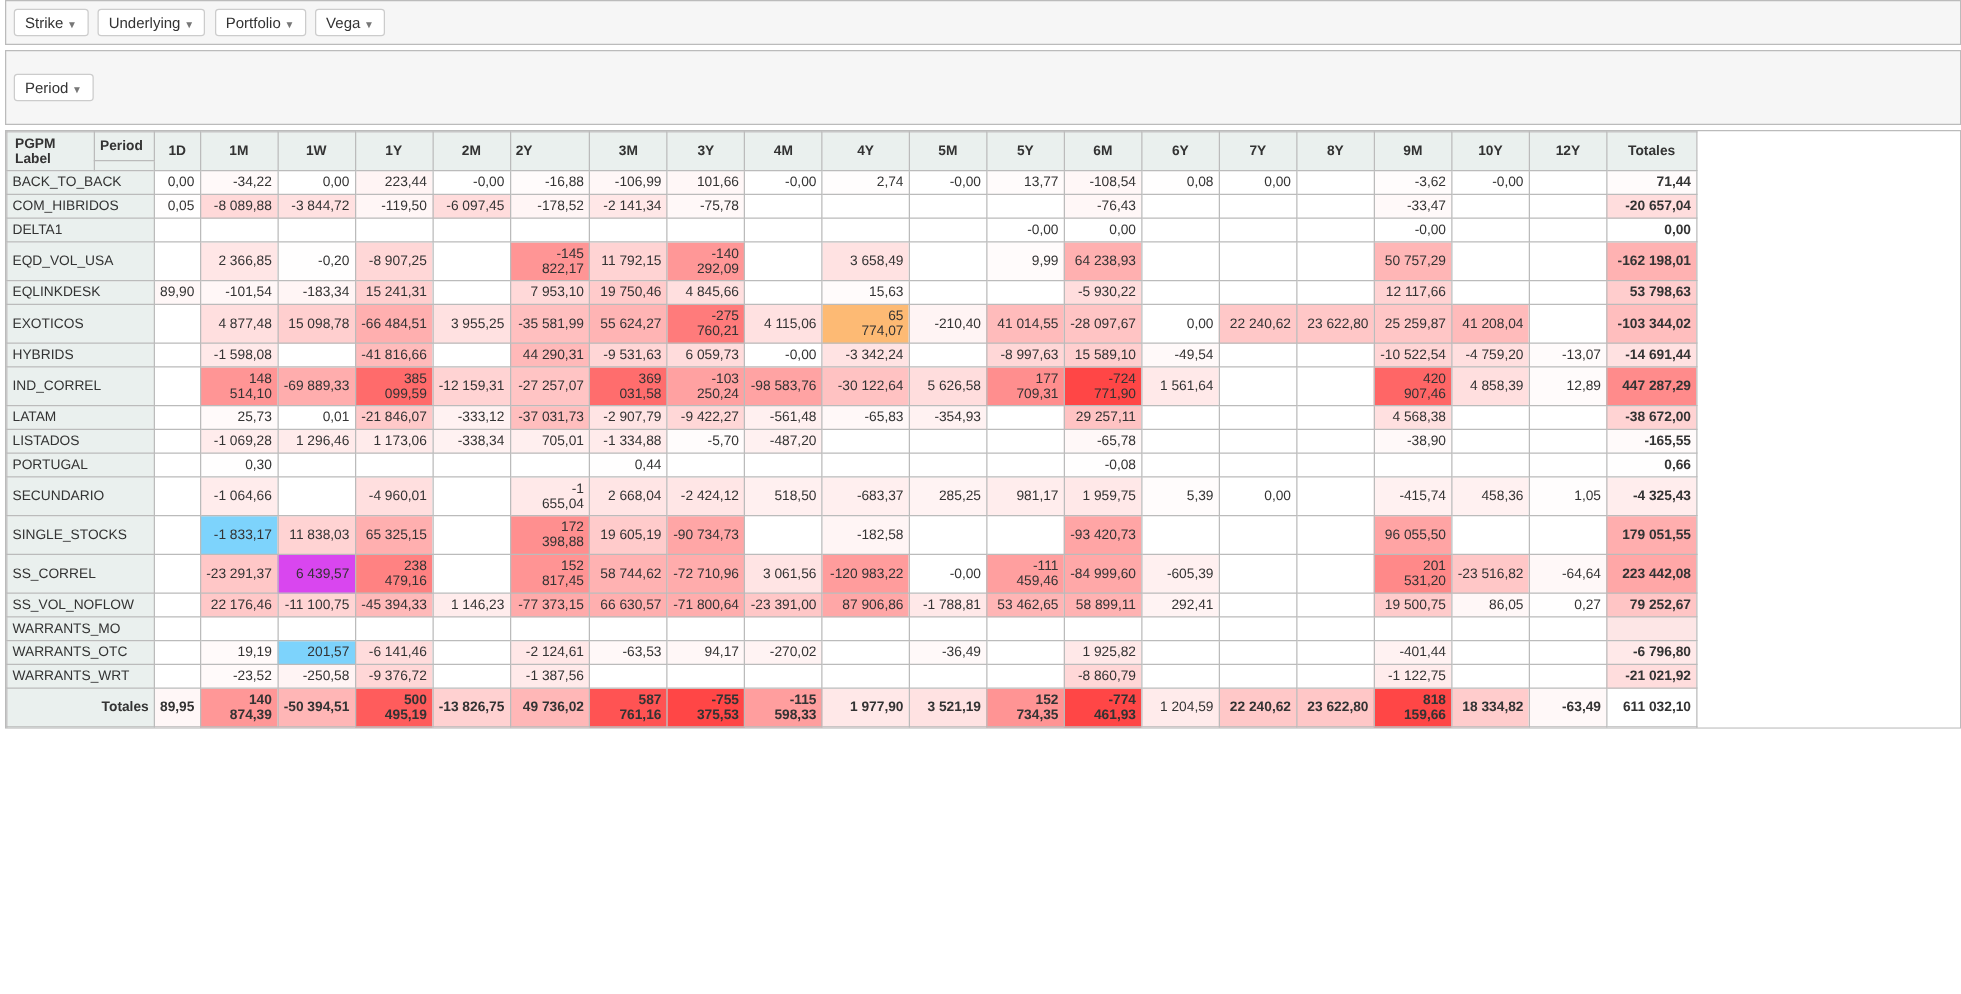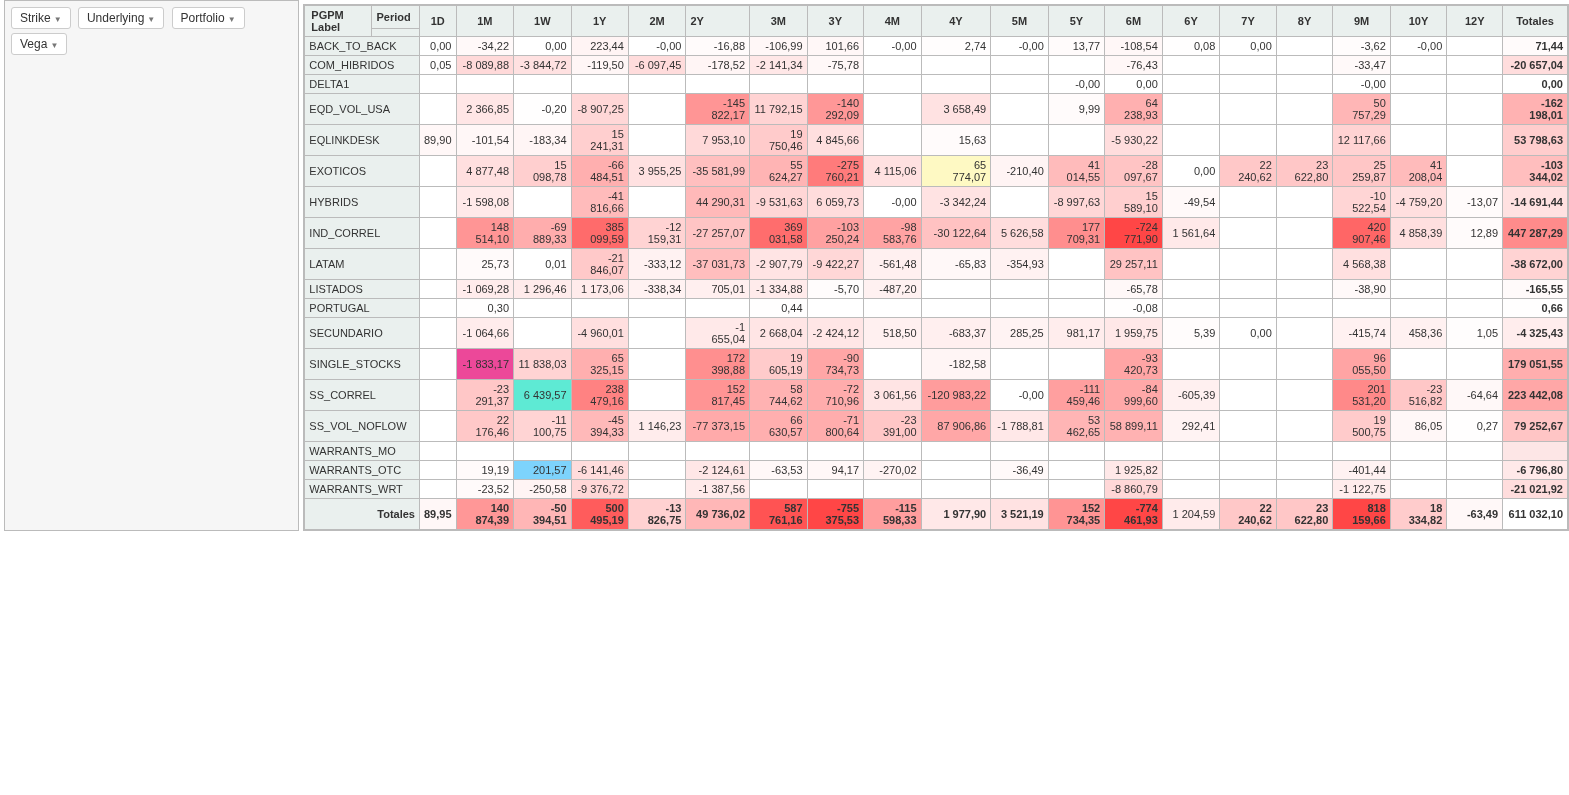--- a/index.html
+++ b/index.html
@@ -2,21 +2,21 @@
 <html><head>
 <meta charset="utf-8">
 <style>
 html,body{margin:0;padding:0;background:#fff;font-family:"Segoe UI",Arial,sans-serif;font-size:12px;color:#333;}
 .app{display:flex;width:1569px;}
 .sidebar{width:235px;flex-shrink:0;border:1px solid #bbb;padding:4px 3px;box-sizing:border-box;background:#fafafa;}
 select{width:100%;height:22px;font-size:12px;background:#fff;border:1px solid #888;margin-bottom:6px;box-sizing:border-box;}
 select.focus{border:1px solid #1a73e8;outline:1px solid #1a73e8;}
 .chip{display:inline-block;background:#fff;border:1px solid #ccc;border-radius:3px;padding:3px 8px;font-size:12px;margin:2px 4px 2px 0;cursor:pointer;}
 .chip .tri{font-size:8px;color:#777;margin-left:3px;}
-.main{flex:1;display:flex;}
+.main{flex:1;display:flex;flex-direction:column;}
 .bar{border:1px solid #bbb;background:#f6f6f6;padding:4px 6px;margin-left:4px;}
 .bar+.bar{margin-top:4px;}
 .tablewrap{margin:4px 0 0 4px;border:1px solid #bbb;}
 table{border-collapse:collapse;table-layout:fixed;}
 th,td{border:1px solid #bbb;font-size:11px;padding:3px 4px;text-align:right;vertical-align:middle;box-sizing:border-box;}
 th{background:#eaf0ee;font-weight:600;}
 td.rowlabel{text-align:left;background:#eaf0ee;font-weight:500;white-space:nowrap;}
 td.empty{background:#fff;}
 td.num{color:#333;}
 tr.totals td{font-weight:700;background:#fff;}
@@ -26,20 +26,23 @@
 </head>
 <body>
 <div class="app">
   <div class="main">
     <div class="bar">
       <span class="chip"><span>Strike</span><span class="tri">▼</span></span>
       <span class="chip"><span>Underlying</span><span class="tri">▼</span></span>
       <span class="chip"><span>Portfolio</span><span class="tri">▼</span></span>
       <span class="chip"><span>Vega</span><span class="tri">▼</span></span>
     </div>
+    <div class="bar" style="padding-top:16px;padding-bottom:16px;">
+      <span class="chip"><span>Period</span><span class="tri">▼</span></span>
+    </div>
     <div class="tablewrap">
       <table id="grid">
           <tbody>
             <tr>
               <th rowspan="2" class="corner" style="width:70px">PGPM Label</th>
               <th style="width:48px;text-align:left">Period</th>
               <th rowspan="2" style="width:36px;text-align:center">1D</th>
               <th rowspan="2" style="width:62px;text-align:center">1M</th>
               <th rowspan="2" style="width:62px;text-align:center">1W</th>
               <th rowspan="2" style="width:62px;text-align:center">1Y</th>
@@ -182,21 +185,21 @@
               <td class="rowlabel" colspan="2">EXOTICOS</td>
               <td class="empty"></td>
               <td class="num" style="background:rgb(255,223,223);">4 877,48</td>
               <td class="num" style="background:rgb(255,207,207);">15 098,78</td>
               <td class="num" style="background:rgb(255,175,175);">-66 484,51</td>
               <td class="num" style="background:rgb(255,225,225);">3 955,25</td>
               <td class="num" style="background:rgb(255,191,191);">-35 581,99</td>
               <td class="num" style="background:rgb(255,180,180);">55 624,27</td>
               <td class="num" style="background:rgb(255,123,123);">-275 760,21</td>
               <td class="num" style="background:rgb(255,225,225);">4 115,06</td>
-              <td class="num" style="background:#fef9c3;padding-left:31px;">65 774,07</td>
+              <td class="num" style="background:#fdba74;padding-left:31px;">65 774,07</td>
               <td class="num" style="background:rgb(255,244,244);">-210,40</td>
               <td class="num" style="background:rgb(255,187,187);">41 014,55</td>
               <td class="num" style="background:rgb(255,196,196);">-28 097,67</td>
               <td class="num" style="background:rgb(255,255,255);">0,00</td>
               <td class="num" style="background:rgb(255,200,200);">22 240,62</td>
               <td class="num" style="background:rgb(255,199,199);">23 622,80</td>
               <td class="num" style="background:rgb(255,198,198);">25 259,87</td>
               <td class="num" style="background:rgb(255,187,187);">41 208,04</td>
               <td class="empty"></td>
               <td style="background:rgb(255,190,190);;font-weight:700">-103 344,02</td>
@@ -335,21 +338,21 @@
               <td class="num" style="background:rgb(255,255,255);">0,00</td>
               <td class="empty"></td>
               <td class="num" style="background:rgb(255,241,241);">-415,74</td>
               <td class="num" style="background:rgb(255,241,241);">458,36</td>
               <td class="num" style="background:rgb(255,253,253);">1,05</td>
               <td style="background:rgb(255,237,237);;font-weight:700">-4 325,43</td>
             </tr>
             <tr>
               <td class="rowlabel" colspan="2">SINGLE_STOCKS</td>
               <td class="empty"></td>
-              <td class="num" style="background:#ec4899;">-1 833,17</td>
+              <td class="num" style="background:#7dd3fc;">-1 833,17</td>
               <td class="num" style="background:rgb(255,211,211);">11 838,03</td>
               <td class="num" style="background:rgb(255,175,175);">65 325,15</td>
               <td class="empty"></td>
               <td class="num" style="background:rgb(255,143,143);">172 398,88</td>
               <td class="num" style="background:rgb(255,203,203);">19 605,19</td>
               <td class="num" style="background:rgb(255,166,166);">-90 734,73</td>
               <td class="empty"></td>
               <td class="num" style="background:rgb(255,245,245);">-182,58</td>
               <td class="empty"></td>
               <td class="empty"></td>
@@ -359,21 +362,21 @@
               <td class="empty"></td>
               <td class="num" style="background:rgb(255,164,164);">96 055,50</td>
               <td class="empty"></td>
               <td class="empty"></td>
               <td style="background:rgb(255,174,174);;font-weight:700">179 051,55</td>
             </tr>
             <tr>
               <td class="rowlabel" colspan="2">SS_CORREL</td>
               <td class="empty"></td>
               <td class="num" style="background:rgb(255,199,199);">-23 291,37</td>
-              <td class="num" style="background:#5eead4;">6 439,57</td>
+              <td class="num" style="background:#d946ef;">6 439,57</td>
               <td class="num" style="background:rgb(255,130,130);">238 479,16</td>
               <td class="empty"></td>
               <td class="num" style="background:rgb(255,148,148);">152 817,45</td>
               <td class="num" style="background:rgb(255,178,178);">58 744,62</td>
               <td class="num" style="background:rgb(255,172,172);">-72 710,96</td>
               <td class="num" style="background:rgb(255,228,228);">3 061,56</td>
               <td class="num" style="background:rgb(255,156,156);">-120 983,22</td>
               <td class="num" style="background:rgb(255,255,255);">-0,00</td>
               <td class="num" style="background:rgb(255,159,159);">-111 459,46</td>
               <td class="num" style="background:rgb(255,168,168);">-84 999,60</td>

